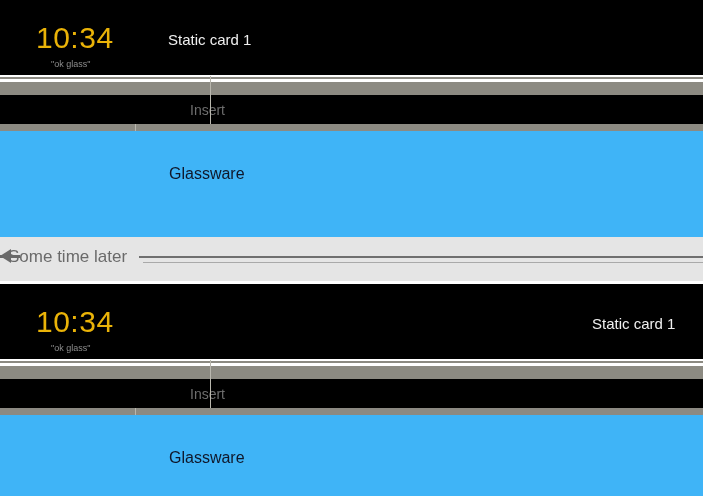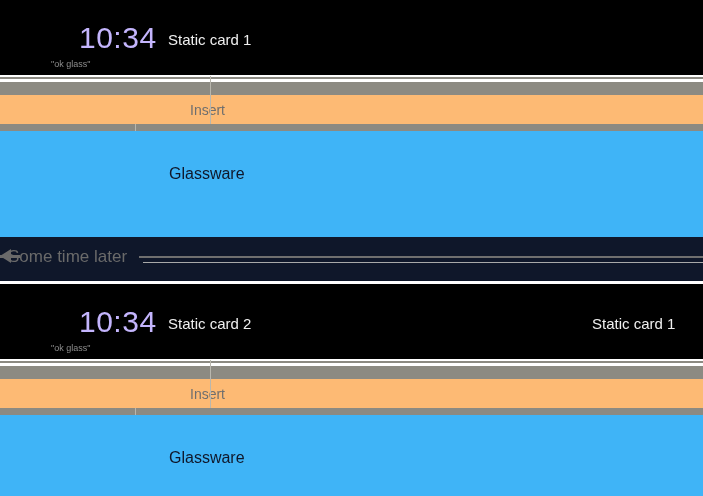--- a/index.html
+++ b/index.html
@@ -28,24 +28,23 @@
 
   
   .card-black {
     background: #000000;
     color: #d9d9d9;
   }
   .clock-time {
     position: absolute;
     font-size: 30px;
     letter-spacing: 0.5px;
-    color: #c4b5fd;
+    color: #eab308;
     font-weight: 400;
     white-space: nowrap;
-    margin-left: 43px;
   }
   .clock-hint {
     position: absolute;
     font-size: 9px;
     color: #8d8d8d;
     white-space: nowrap;
   }
   .card-label {
     position: absolute;
     font-size: 15px;
@@ -75,33 +74,33 @@
     height: 2px;
   }
   .white-gap {
     position: absolute;
     background: #ffffff;
   }
 
   
   .insert-row {
     position: absolute;
-    background: #fdba74;
+    background: #000000;
   }
   .insert-label {
     position: absolute;
     font-size: 14px;
     color: #6e6e6e;
     white-space: nowrap;
   }
 
   
   .later-row {
     position: absolute;
-    background: #0f172a;
+    background: #e5e5e5;
   }
   .later-label {
     position: absolute;
     font-size: 17px;
     color: #6a6a6a;
     white-space: nowrap;
   }
   .later-rule {
     position: absolute;
     background: #6f6f6f;
@@ -165,21 +164,20 @@
     <div class="left-arrow-stem" style="left:0px; top:18px; width:20px;"></div>
     <div class="left-arrow" style="left:0px; top:12px;"></div>
     <div class="later-label" style="left:8px; top:10px;">Some time later</div>
     <div class="later-rule" style="left:139px; top:19px; width:564px;"></div>
     <div class="later-rule2" style="left:143px; top:25px; width:560px;"></div>
   </div>
 
   <div class="band card-black" style="top:284px; height:75px;">
     <div class="clock-time" style="left:36px; top:21px;">10:34</div>
     <div class="clock-hint" style="left:51px; top:59px;">"ok glass"</div>
-    <div class="card-label" style="left:168px; top:31px;">Static card 2</div>
     <div class="card-label" style="left:592px; top:31px;">Static card 1</div>
   </div>
 
   <div class="gray-thin" style="left:0px; top:361px; width:703px;"></div>
   <div class="white-gap" style="left:0px; top:363px; width:703px; height:3px;"></div>
   <div class="gray-bar" style="left:0px; top:366px; width:703px; height:13px;"></div>
   <div class="tick" style="left:210px; top:360px; height:20px;"></div>
 
   <div class="insert-row" style="left:0px; top:379px; width:703px; height:29px;">
     <div class="insert-label" style="left:190px; top:7px;">Insert</div>

